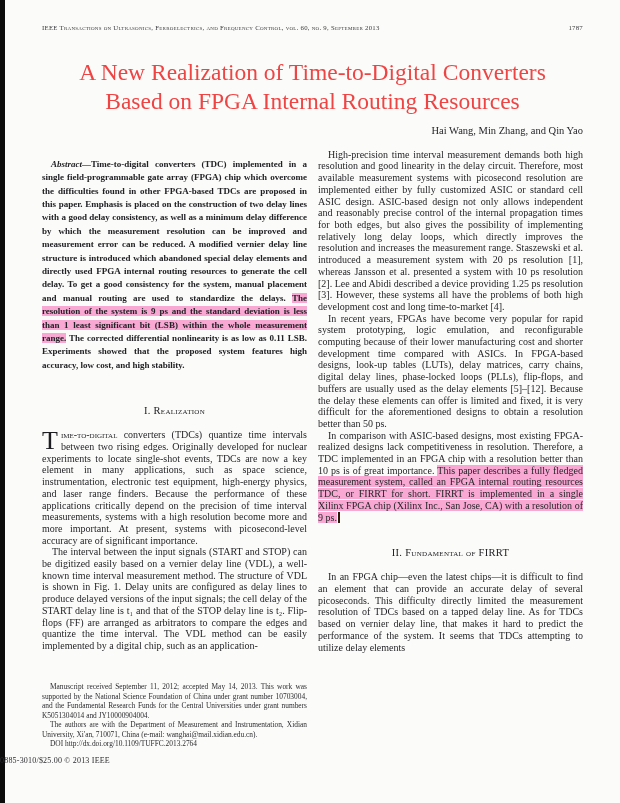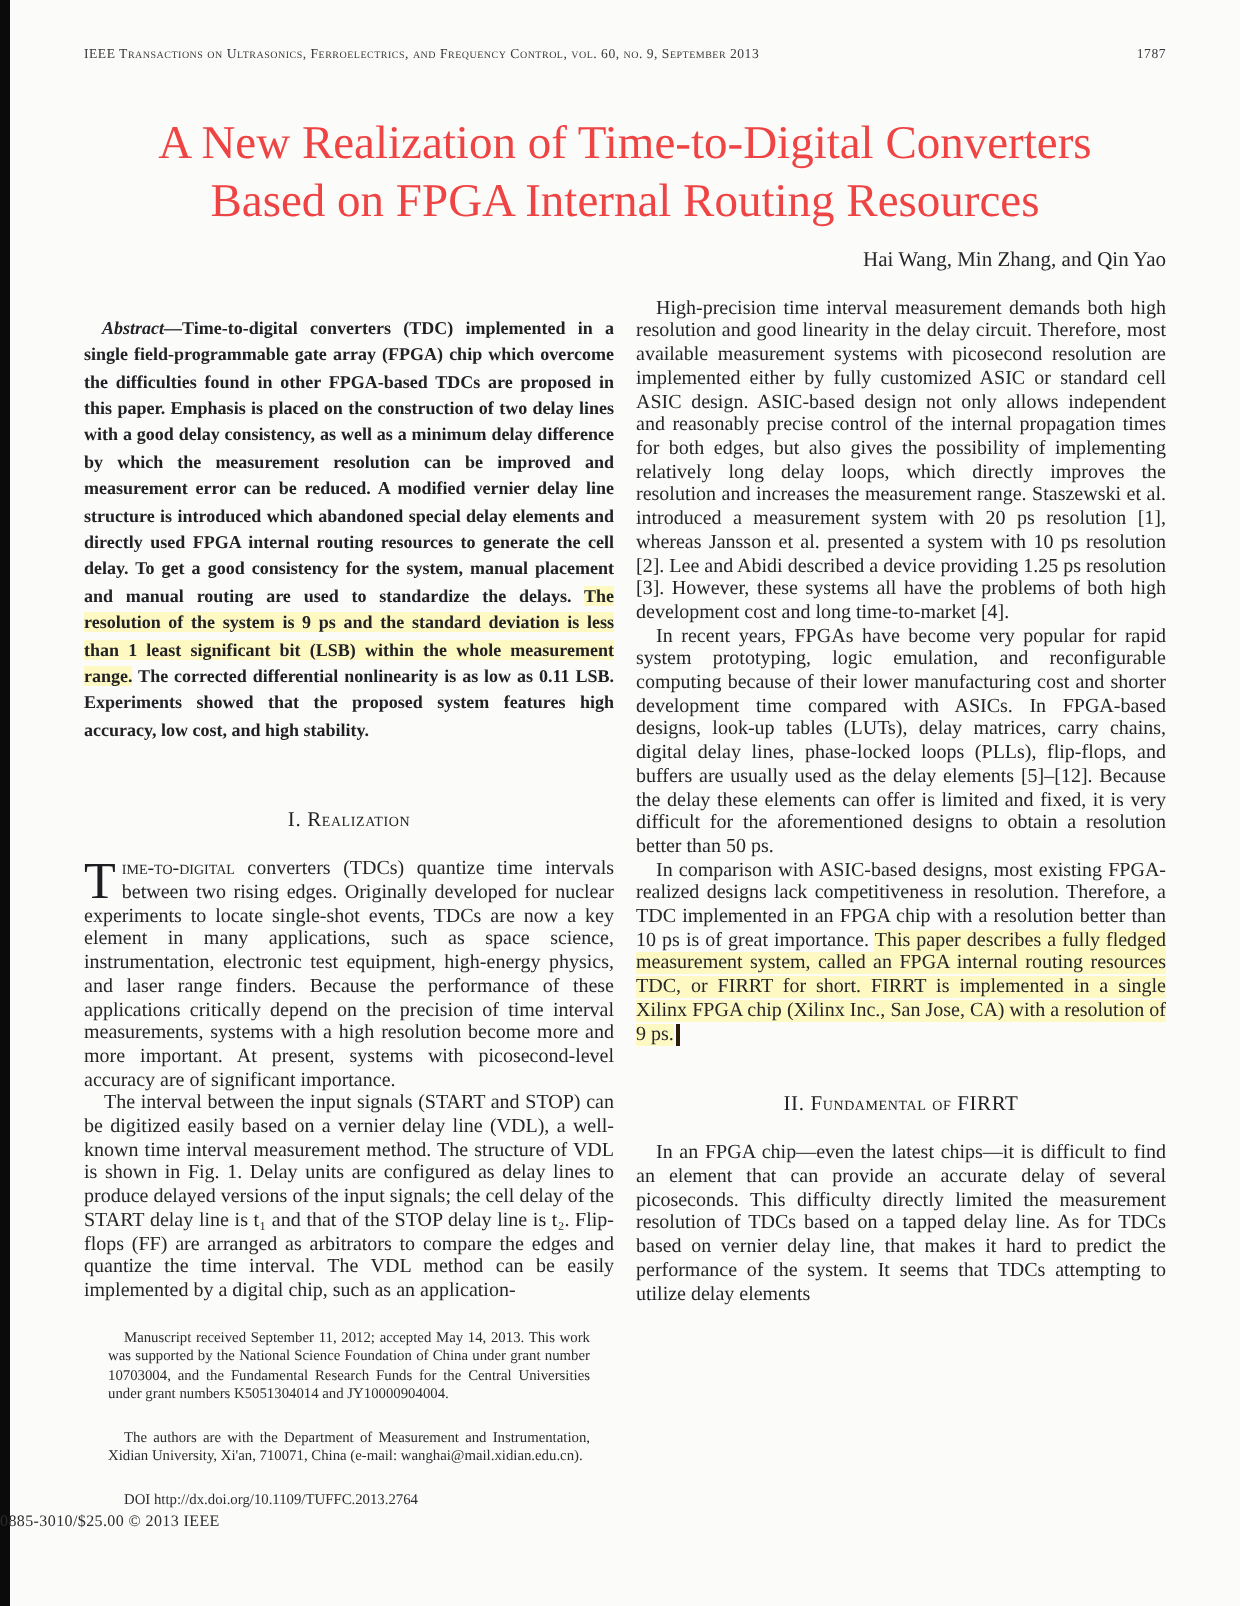--- a/index.html
+++ b/index.html
@@ -24,41 +24,41 @@
     margin:27px auto 0 auto;width:480px;font-weight:500;
   }
   .authors{text-align:right;font-size:10.5px;margin-top:9px;color:#26262a;}
   .columns{display:flex;gap:11px;margin-top:13px;height:600px;}
   .col{width:265px;display:flex;flex-direction:column;}
   .abstract{
     font-size:9px;font-weight:bold;line-height:13.4px;text-align:justify;
     text-indent:9px;color:#222226;
   }
   .abstract .ab-label{font-style:italic;}
-  mark{background:#fef9c3;color:inherit;padding:0;}
+  mark{background:#f9a8d4;color:inherit;padding:0;}
   .sec-head{
     text-align:center;font-size:10.5px;margin:24px 0 13px 0;color:#222226;
     font-variant:small-caps;letter-spacing:.3px;
   }
   .body-par{
     font-size:10px;line-height:11.7px;text-align:justify;text-indent:10px;
     margin:0;color:#26262a;
   }
   .no-indent{text-indent:0;}
   .dropcap{
     float:left;font-size:26px;line-height:21px;padding:1px 3px 0 0;
     text-indent:0;color:#1e1e22;
   }
   .sc{font-variant:small-caps;}
   .first-par{text-indent:0;}
   .footnote{
     margin-top:auto;font-size:7.4px;line-height:9.5px;text-align:justify;
     color:#2c2c30;
   }
-  .footnote p{margin:12px;text-indent:8px;}
+  .footnote p{margin:0;text-indent:8px;}
   .caret{
     display:inline-block;width:2px;height:11px;background:#2a1c08;
     vertical-align:text-bottom;margin-left:1px;
   }
   .footer{
     position:absolute;left:0;top:756px;width:620px;text-align:left;
     font-size:8px;color:#2c2c30;letter-spacing:.2px;
   }
 </style>
 </head>

